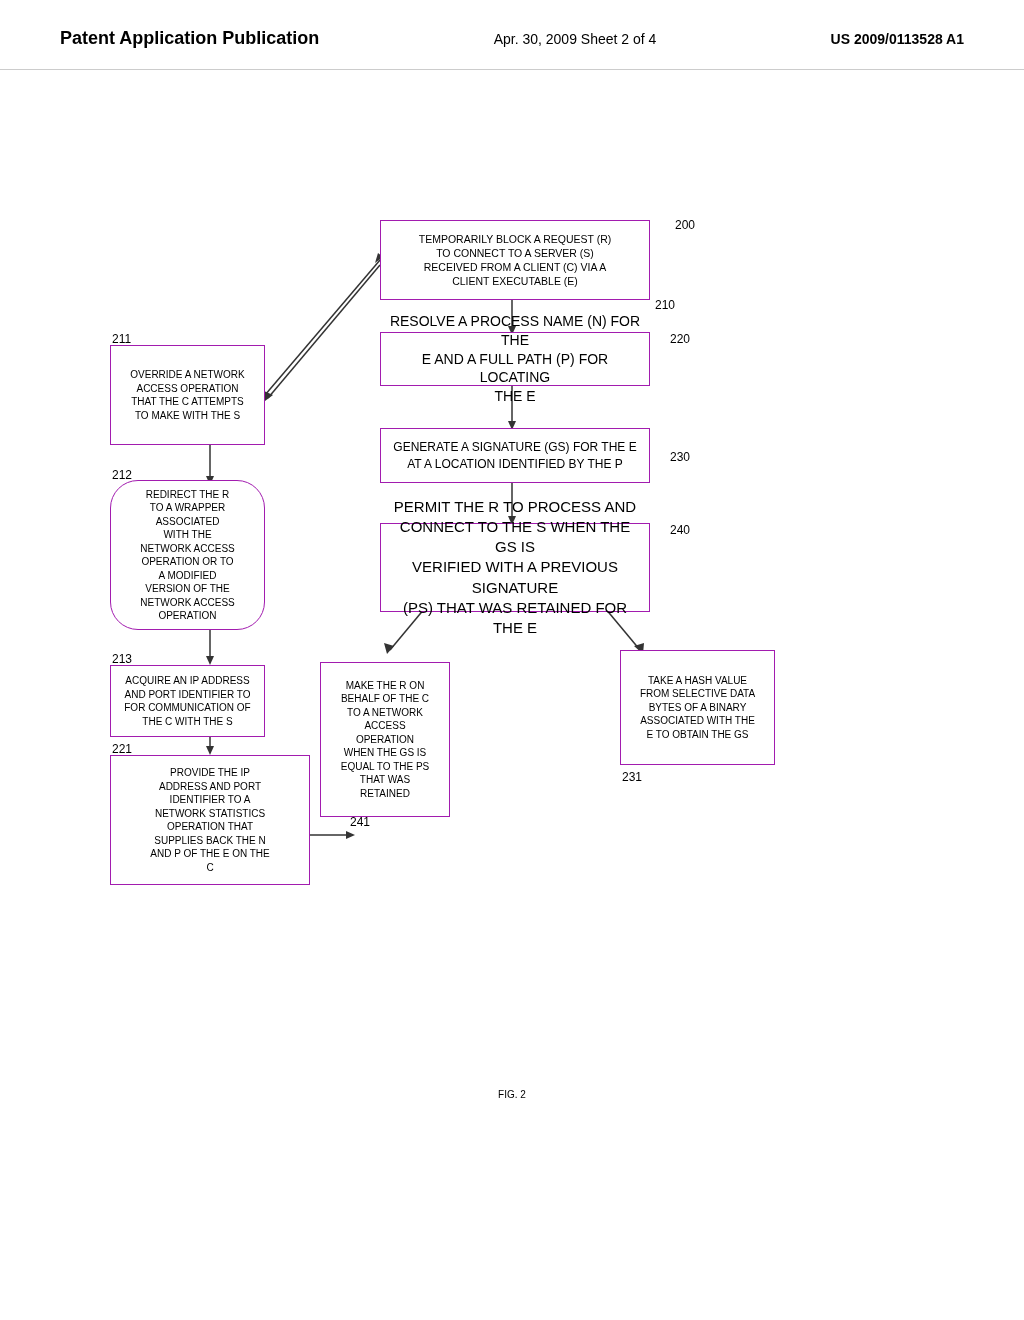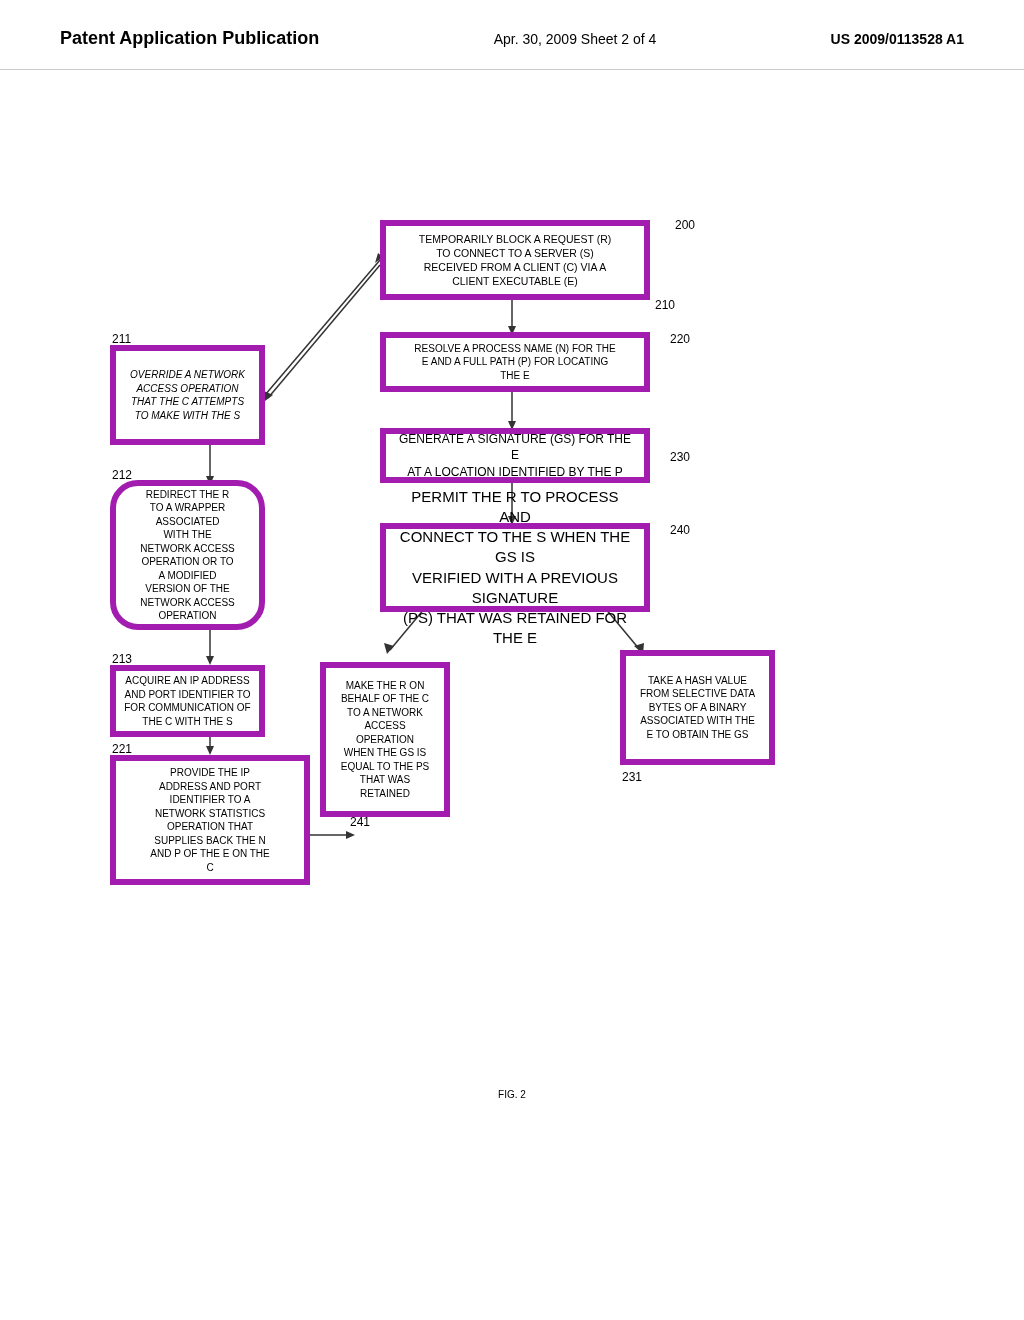--- a/index.html
+++ b/index.html
@@ -33,21 +33,21 @@
 
     .diagram-area {
       position: relative;
       width: 100%;
       height: 1100px;
       margin-top: 10px;
     }
 
     .flow-box {
       position: absolute;
-      border: 6px solid #a21caf;
+      border: 1px solid #a21caf;
       background: #fff;
       text-align: center;
       font-size: 10.5px;
       line-height: 1.35;
       padding: 6px 8px;
       display: flex;
       align-items: center;
       justify-content: center;
     }
 
@@ -122,21 +122,21 @@
 
   <div class="flow-box" style="left:380px; top:140px; width:270px; height:80px; font-size:10.5px;">
     <span style="white-space:pre-line;">TEMPORARILY BLOCK A REQUEST (R)
 TO CONNECT TO A SERVER (S)
 RECEIVED FROM A CLIENT (C) VIA A
 CLIENT EXECUTABLE (E)</span>
   </div>
   <span class="label-num" style="left:675px; top:138px;">200</span>
 
   <div class="flow-box" style="left:110px; top:265px; width:155px; height:100px; font-size:10px;">
-    <span style="white-space:pre-line;font-style:italic;">OVERRIDE A NETWORK
+    <span style="white-space:pre-line;">OVERRIDE A NETWORK
 ACCESS OPERATION
 THAT THE C ATTEMPTS
 TO MAKE WITH THE S</span>
   </div>
   <span class="label-num" style="left:112px; top:252px;">211</span>
 
   <span class="label-num" style="left:655px; top:218px;">210</span>
 
   <div class="flow-box" style="left:110px; top:400px; width:155px; height:150px; font-size:10px;border-radius:28px;">
     <span style="white-space:pre-line;">REDIRECT THE R
@@ -165,21 +165,21 @@
 ADDRESS AND PORT
 IDENTIFIER TO A
 NETWORK STATISTICS
 OPERATION THAT
 SUPPLIES BACK THE N
 AND P OF THE E ON THE
 C</span>
   </div>
   <span class="label-num" style="left:112px; top:662px;">221</span>
 
-  <div class="flow-box" style="left:380px; top:252px; width:270px; height:60px; font-size:10px;">
+  <div class="flow-box" style="left:380px; top:252px; width:270px; height:54px; font-size:14px;">
     <span style="white-space:pre-line;">RESOLVE A PROCESS NAME (N) FOR THE
 E AND A FULL PATH (P) FOR LOCATING
 THE E</span>
   </div>
   <span class="label-num" style="left:670px; top:252px;">220</span>
 
   <div class="flow-box" style="left:380px; top:348px; width:270px; height:55px; font-size:12px;">
     <span style="white-space:pre-line;">GENERATE A SIGNATURE (GS) FOR THE E
 AT A LOCATION IDENTIFIED BY THE P</span>
   </div>

